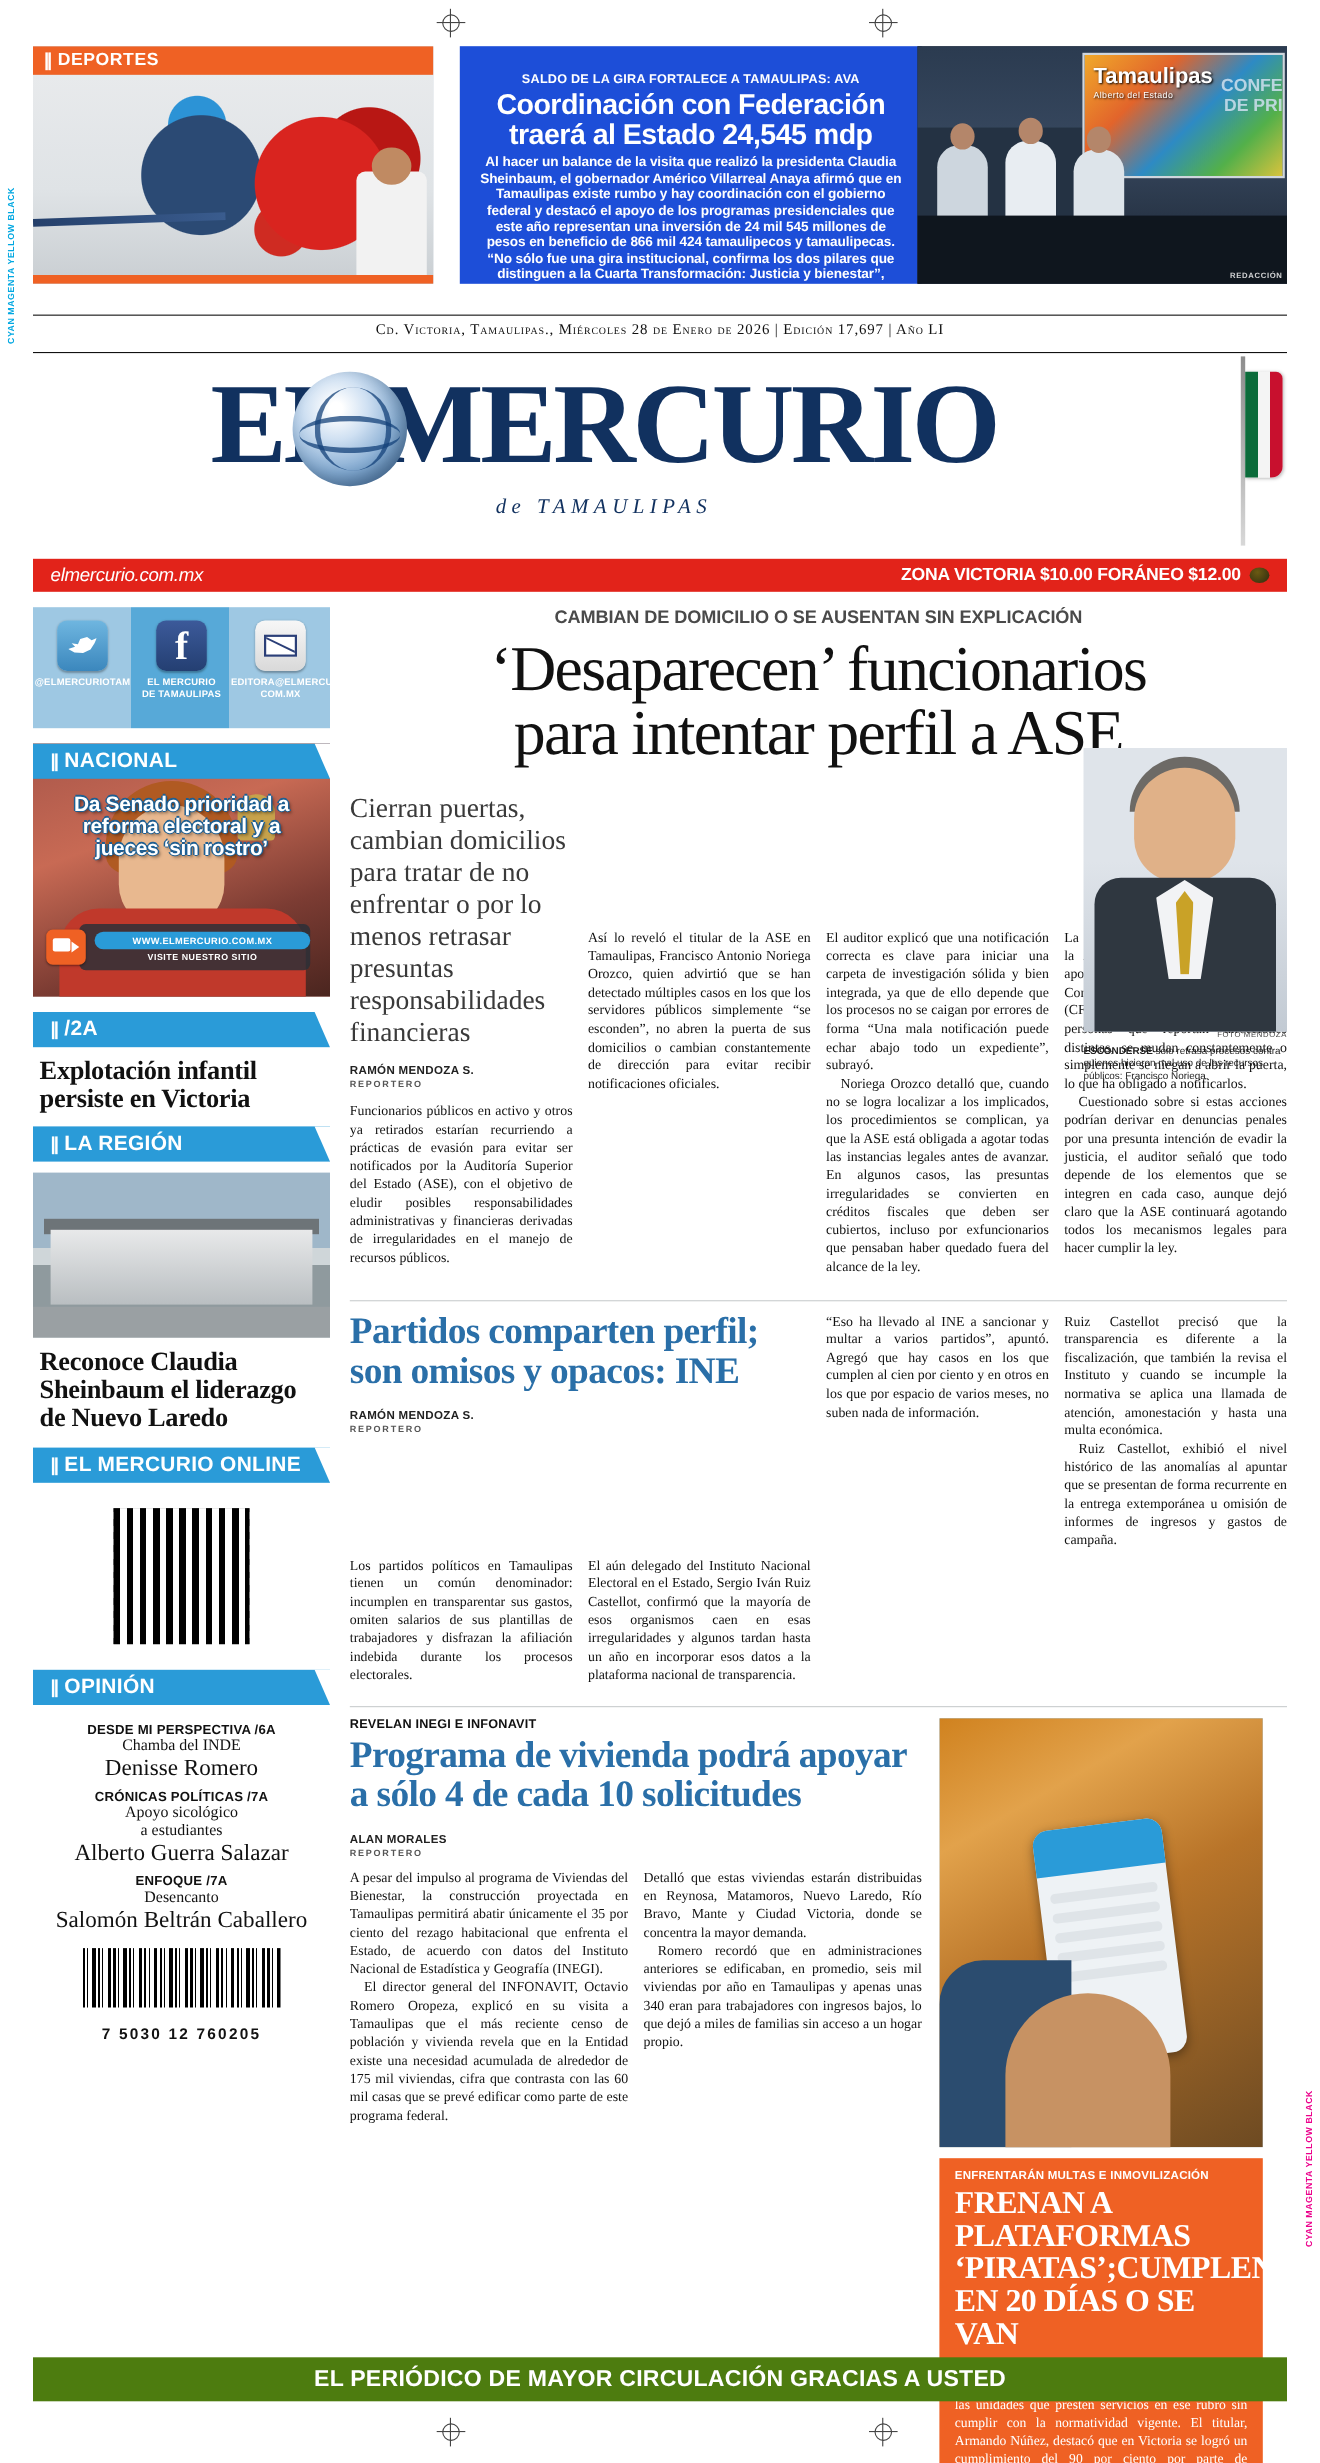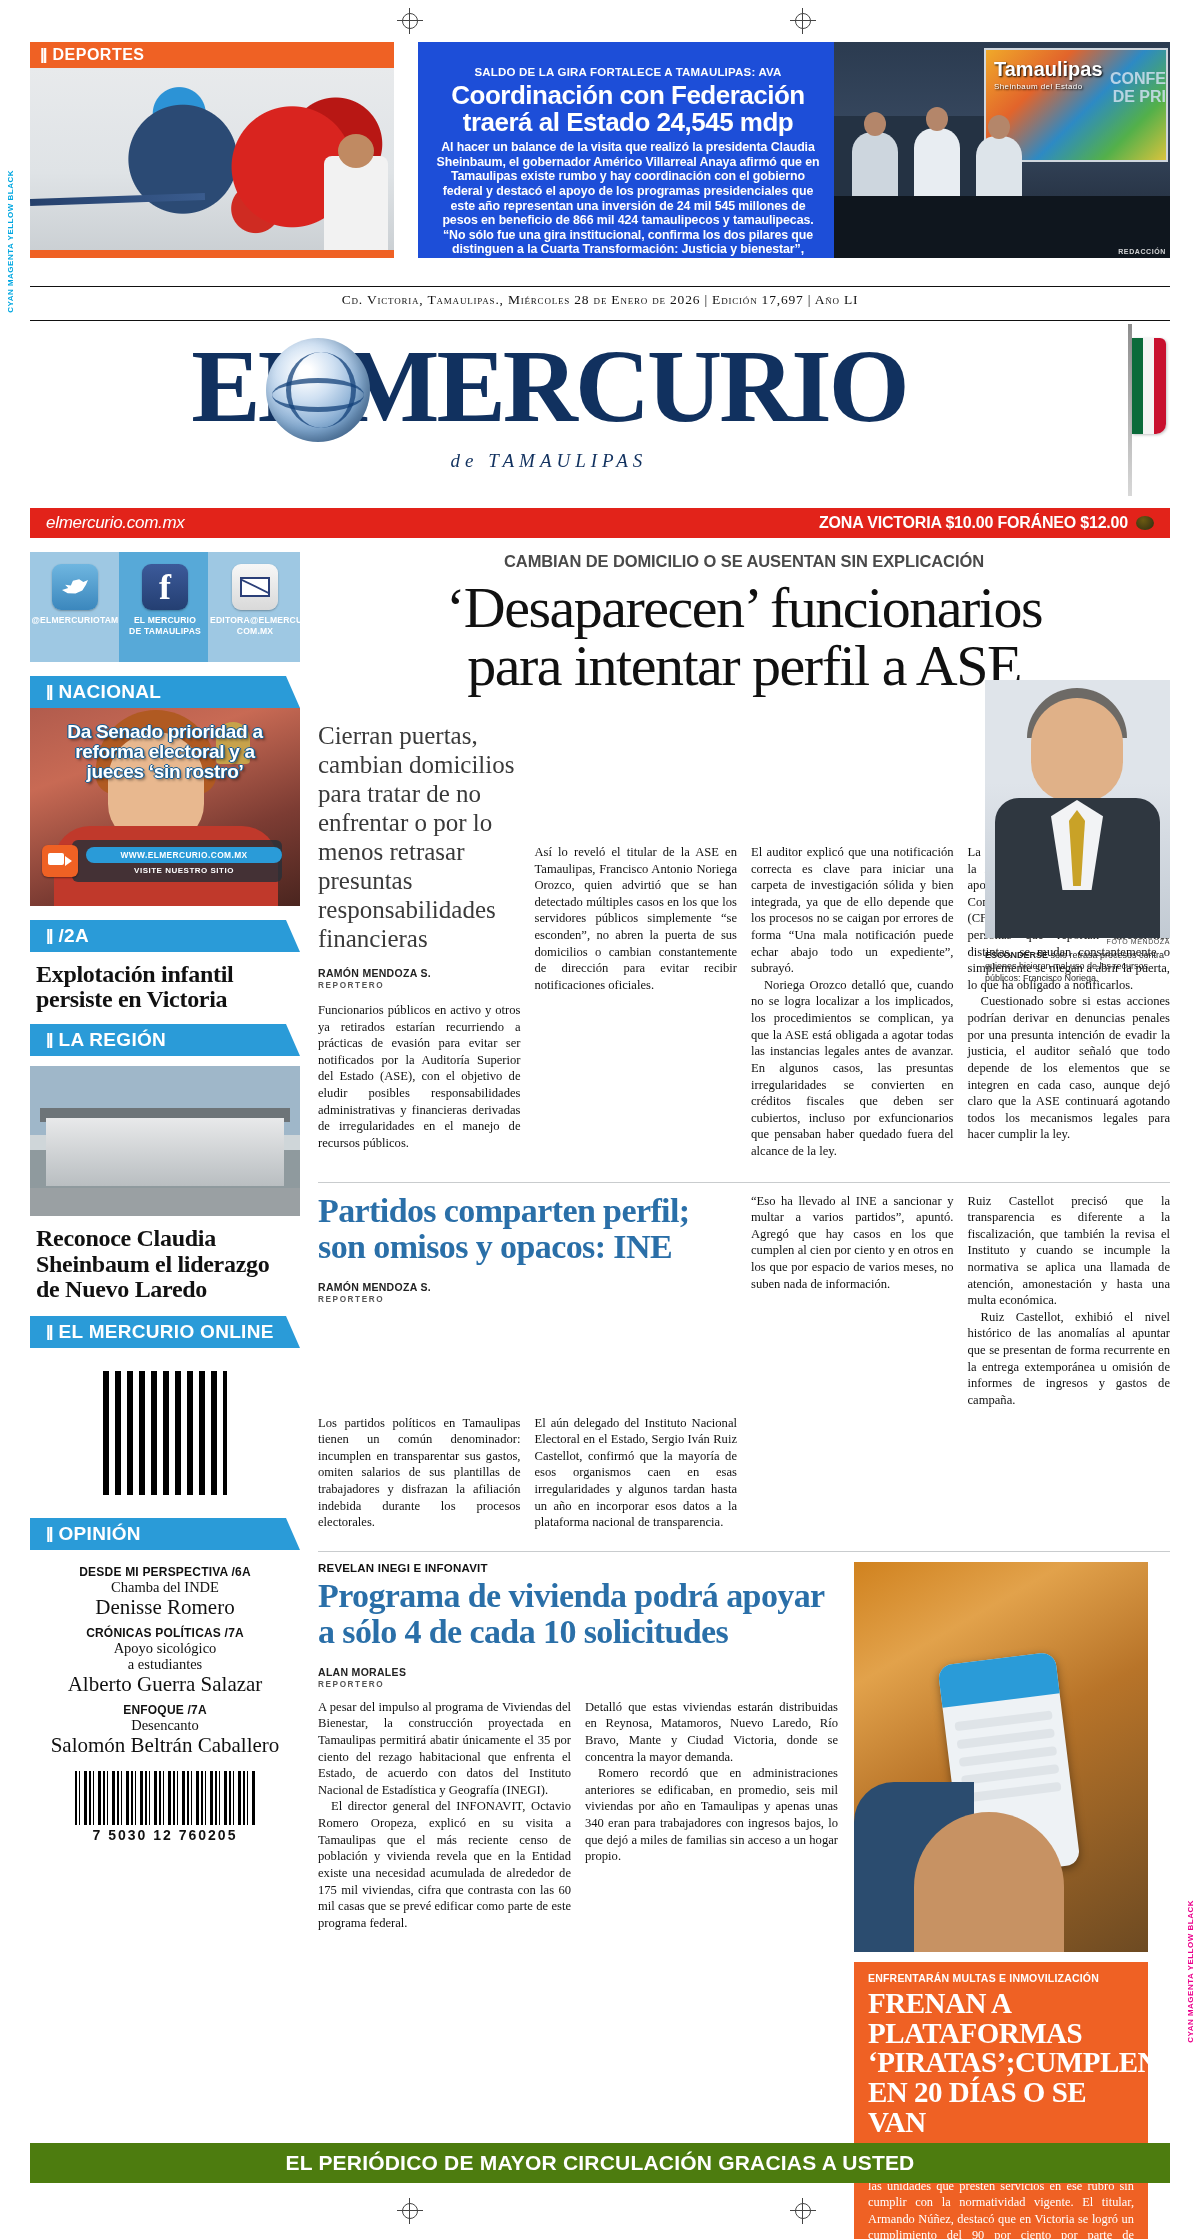--- a/index.html
+++ b/index.html
@@ -134,21 +134,21 @@
     repeating-linear-gradient(0deg,#000 0 6px,rgba(255,255,255,.0) 6px 12px);
     background-blend-mode:screen;border:6px solid #fff;box-shadow:0 0 0 1px #fff;}
 
   .opinion{padding:8px 4px 0;text-align:center;}
   .op-k{font-size:12px;font-weight:bold;letter-spacing:.2px;margin-top:7px;}
   .op-t{font-family:"Liberation Serif",serif;font-size:14.5px;line-height:1.15;}
   .op-n{font-family:"Liberation Serif",serif;font-size:21px;line-height:1.1;margin-bottom:3px;}
 
   .barcode{margin:14px auto 0;width:180px;height:54px;
     background:repeating-linear-gradient(90deg,#000 0 2px,#fff 2px 4px,#000 4px 5px,#fff 5px 9px,#000 9px 12px,#fff 12px 14px);}
-  .bcnum{text-align:center;font-family:"Liberation Sans",sans-serif;font-size:14px;letter-spacing:2px;font-weight:bold;margin-top:2px;}
+  .bcnum{text-align:center;font-family:"Liberation Sans",sans-serif;font-size:14px;letter-spacing:2px;font-weight:bold;margin-top:16px;}
 
   
   .main{position:absolute;left:318px;top:552px;width:852px;}
   .eyebrow{text-align:center;font-size:16.5px;font-weight:bold;color:#4a4a4a;letter-spacing:-.1px;}
   .bighead{font-family:"Liberation Serif",serif;font-size:58px;line-height:1.0;text-align:center;margin:8px 0 0;letter-spacing:-1.5px;font-weight:normal;}
   .deck{font-family:"Liberation Serif",serif;font-size:25px;line-height:1.16;color:#3a3a3a;margin-top:14px;}
   .byline{font-size:10.5px;font-weight:bold;letter-spacing:.3px;margin-top:14px;color:#222;}
   .byline small{display:block;font-size:8.2px;letter-spacing:1.6px;color:#555;margin-top:2px;}
   .col{font-family:"Liberation Serif",serif;font-size:12.6px;line-height:1.32;text-align:justify;color:#111;}
   .col p{margin:0;text-indent:13px;}
@@ -231,21 +231,21 @@
       </h2>
       <p>Al hacer un balance de la visita que realizó la presidenta Claudia Sheinbaum, el gobernador Américo Villarreal Anaya afirmó que en Tamaulipas existe rumbo y hay coordinación con el gobierno federal y destacó el apoyo de los programas presidenciales que este año representan una inversión de 24 mil 545 millones de pesos en beneficio de 866 mil 424 tamaulipecos y tamaulipecas. “No sólo fue una gira institucional, confirma los dos pilares que distinguen a la Cuarta Transformación: Justicia y bienestar”, apuntó el mandatario.</p>
       <div class="more">MÁS INFORMACIÓN EN PÁG. /3A</div>
     </div>
 
     <div class="rphoto">
       <div class="sky"></div>
       <div class="panel"></div>
       <div class="wallimg"></div>
       <div class="tamlogo">Tamaulipas</div>
-      <div class="tamsub">Sheinbaum del Estado</div>
+      <div class="tamsub">Alberto del Estado</div>
       <div class="banner">
         <span>CONFE</span><br>
         <span>DE PRI</span>
       </div>
       <div class="p1"></div>
       <div class="p2"></div>
       <div class="p3"></div>
       <div class="h1"></div>
       <div class="h2h"></div>
       <div class="h3"></div>

